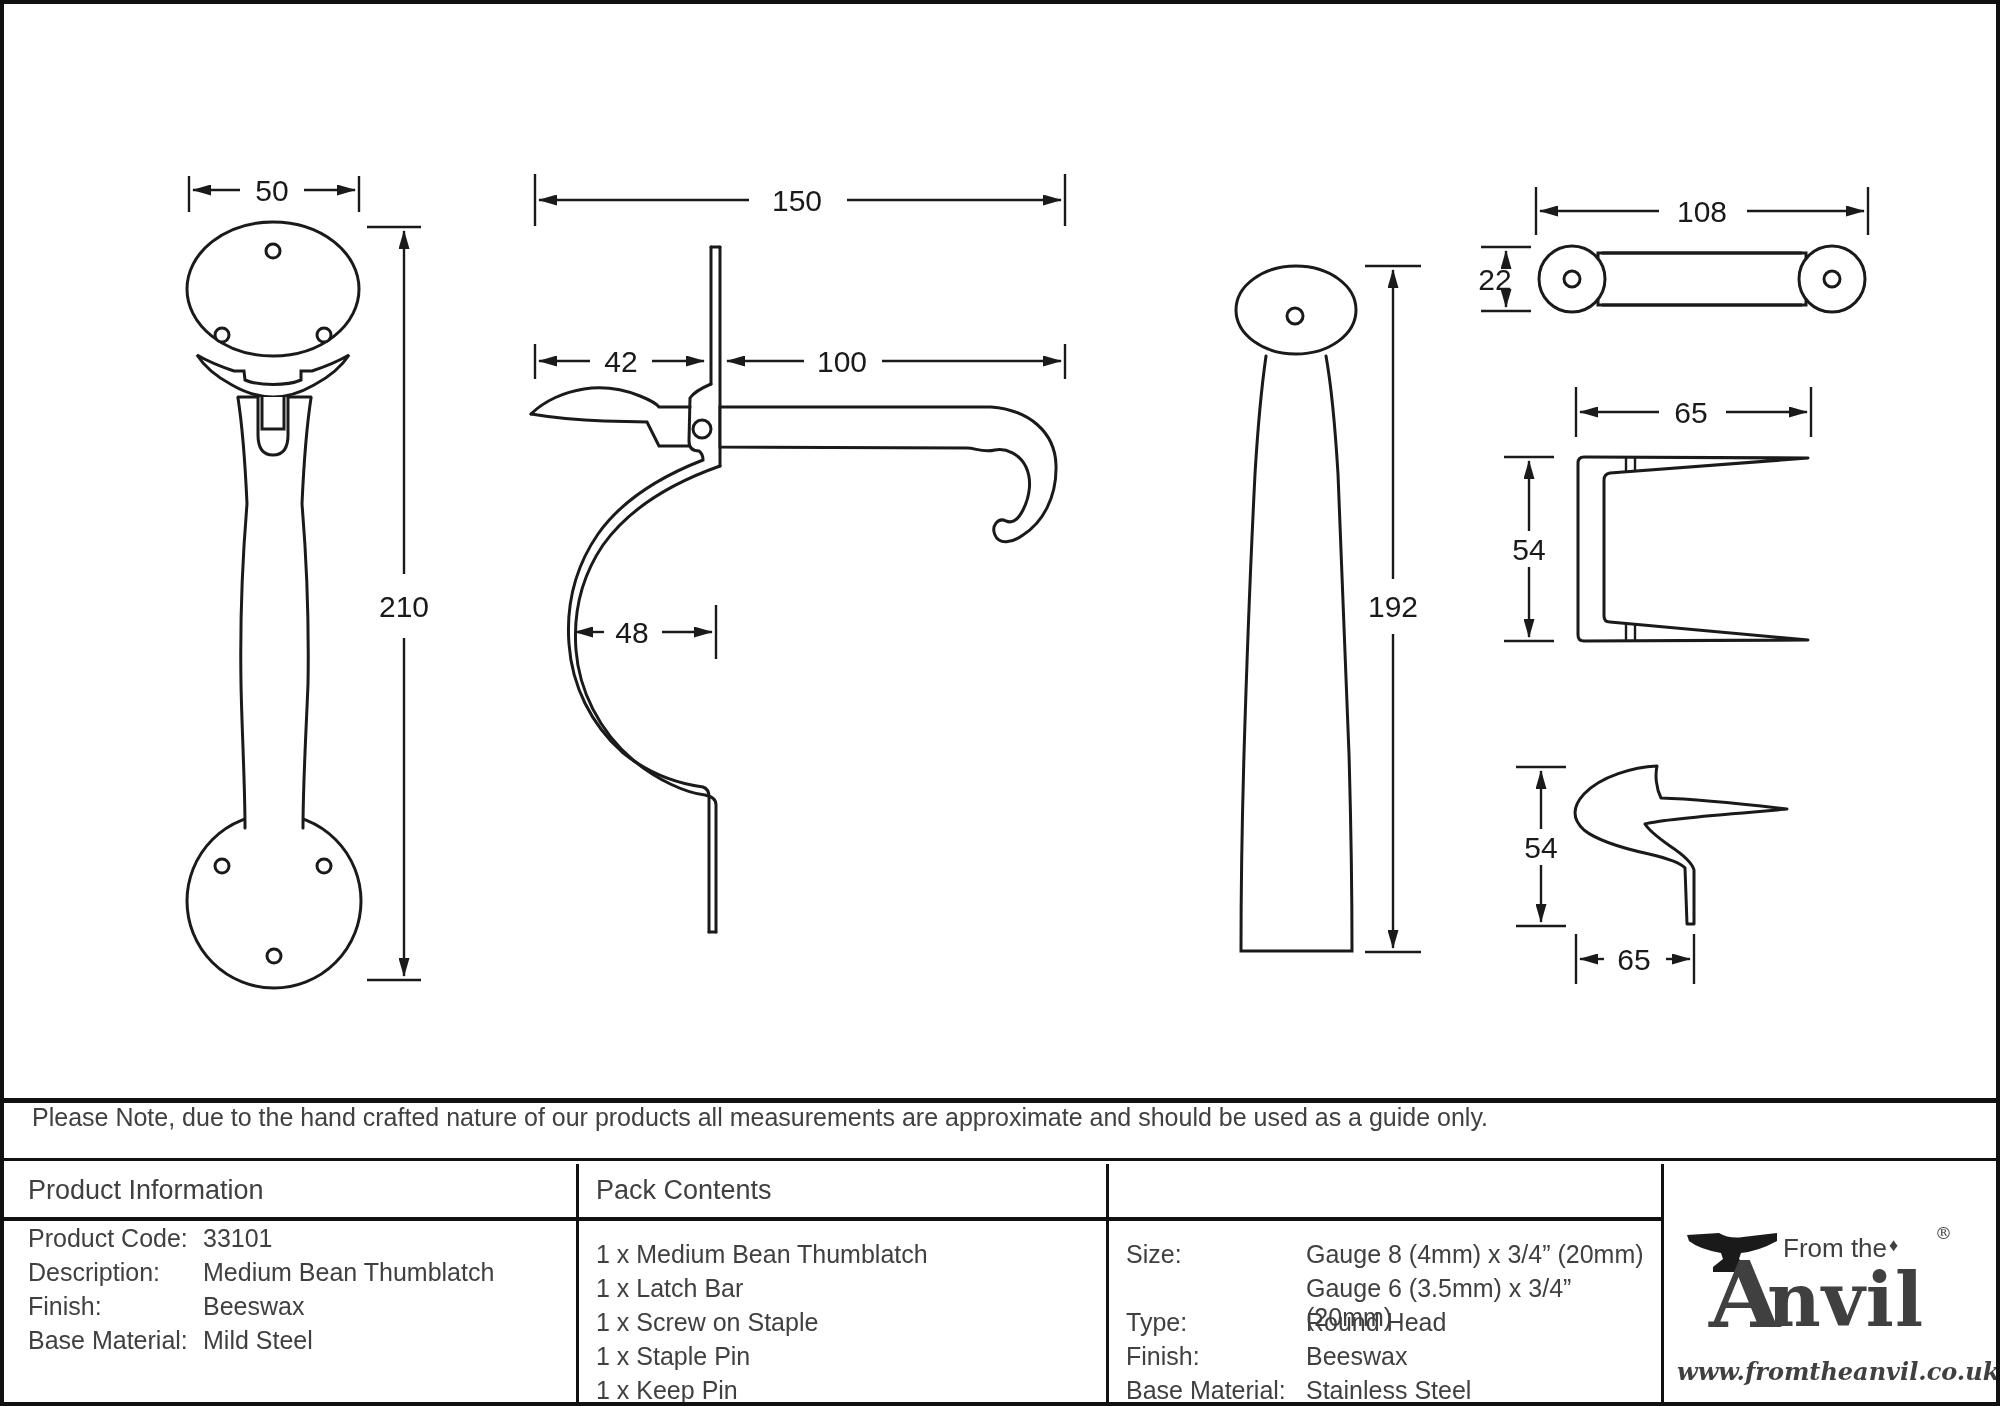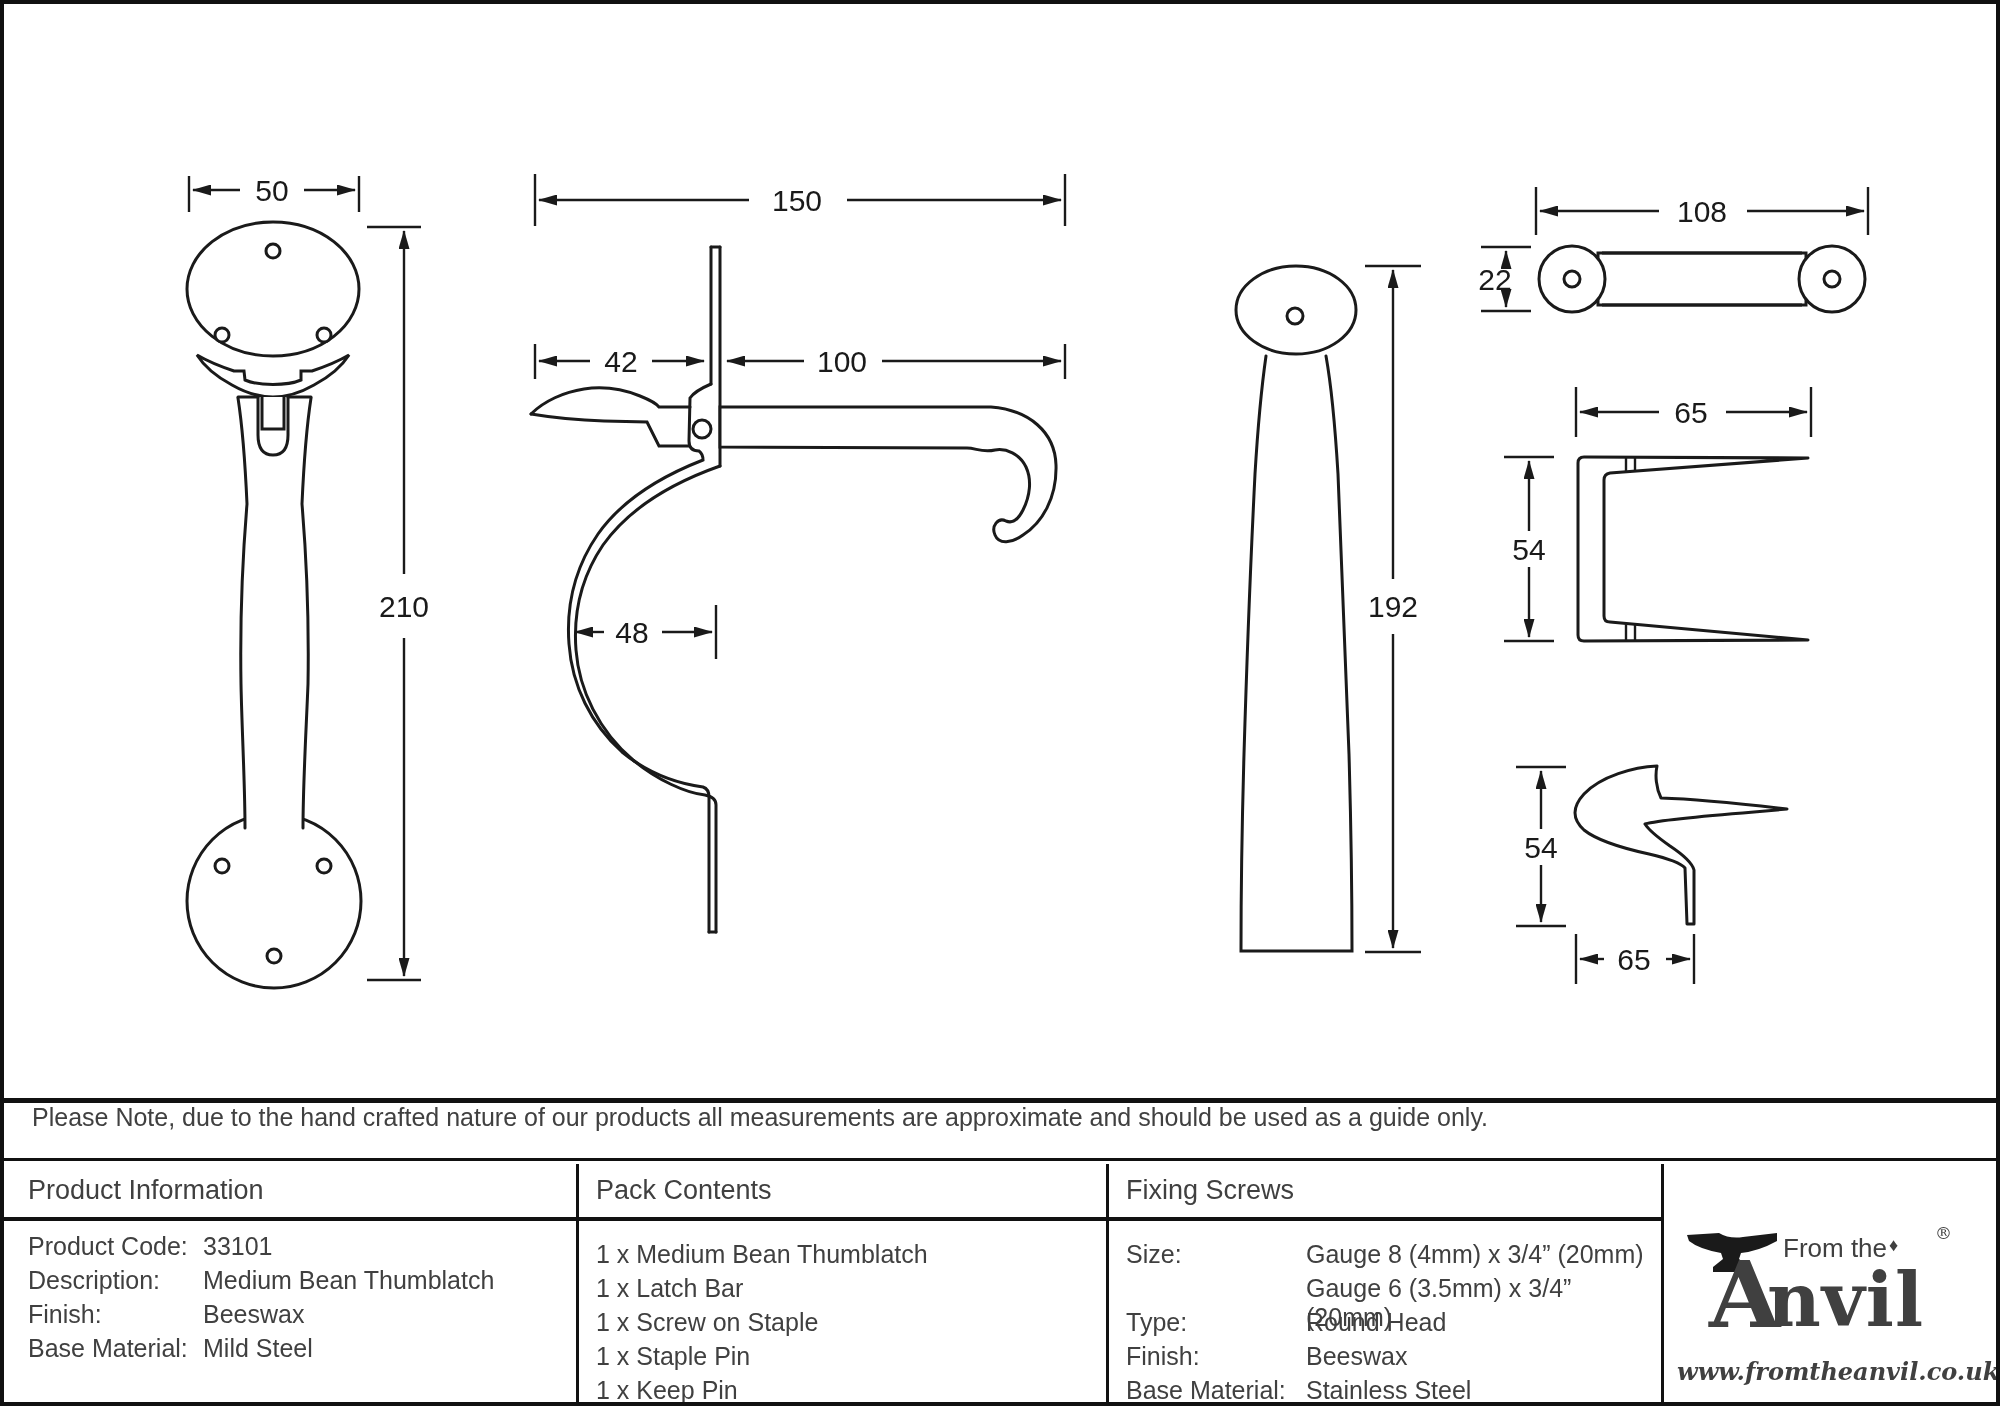--- a/index.html
+++ b/index.html
@@ -227,23 +227,22 @@
   </div>
 
   <div id="spec-table">
     <div class="vline" style="left:572px"></div>
     <div class="vline" style="left:1102px"></div>
     <div class="vline" style="left:1657px"></div>
     <div id="hdr-sep"></div>
 
     <div class="th" style="left:592px;width:500px">Pack Contents</div>
     <div class="th" style="left:24px;width:540px">Product Information</div>
-    <div class="th" style="left:1122px;width:520px">Fixing Screws</div>
-
-    <div class="cell" style="left:24px;top:68px;width:540px">
+
+    <div class="cell" style="left:24px;top:60px;width:540px">
       <div style="position:relative;height:34px">
         <span class="kv-label">Product Code:</span>
         <span class="kv-value" style="left:175px">33101</span>
       </div>
       <div style="position:relative;height:34px">
         <span class="kv-label">Description:</span>
         <span class="kv-value" style="left:175px">Medium Bean Thumblatch</span>
       </div>
       <div style="position:relative;height:34px">
         <span class="kv-label">Finish:</span>

